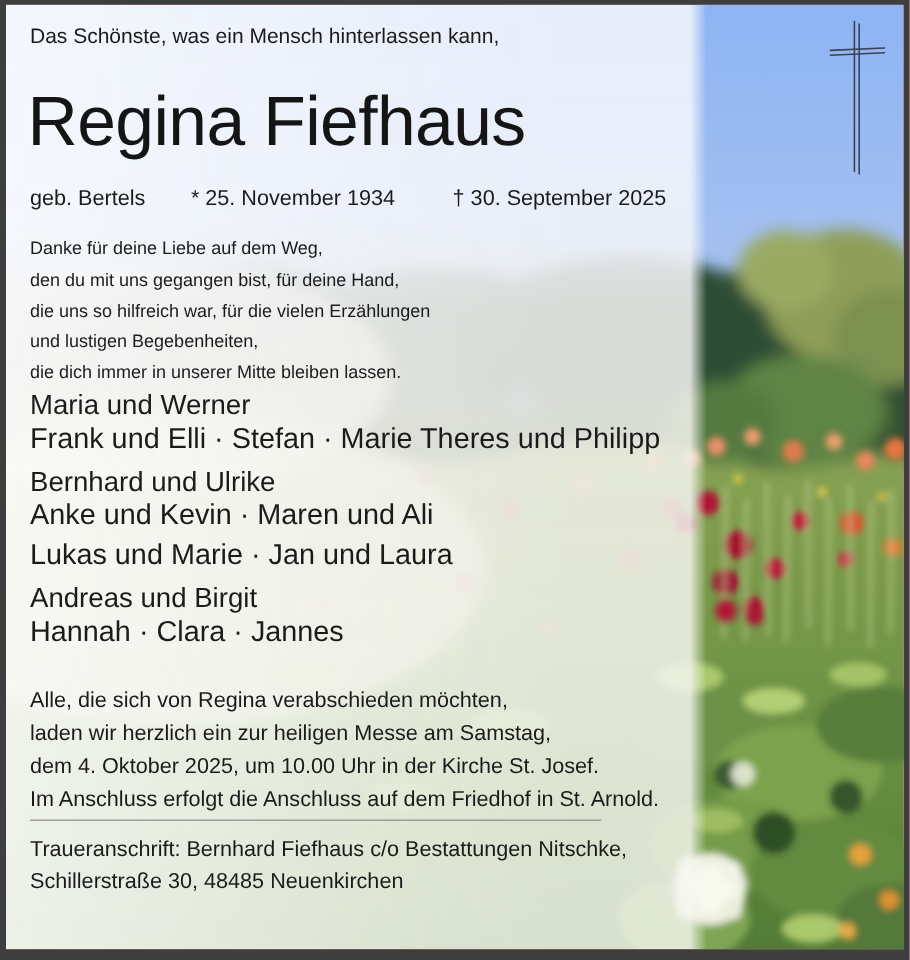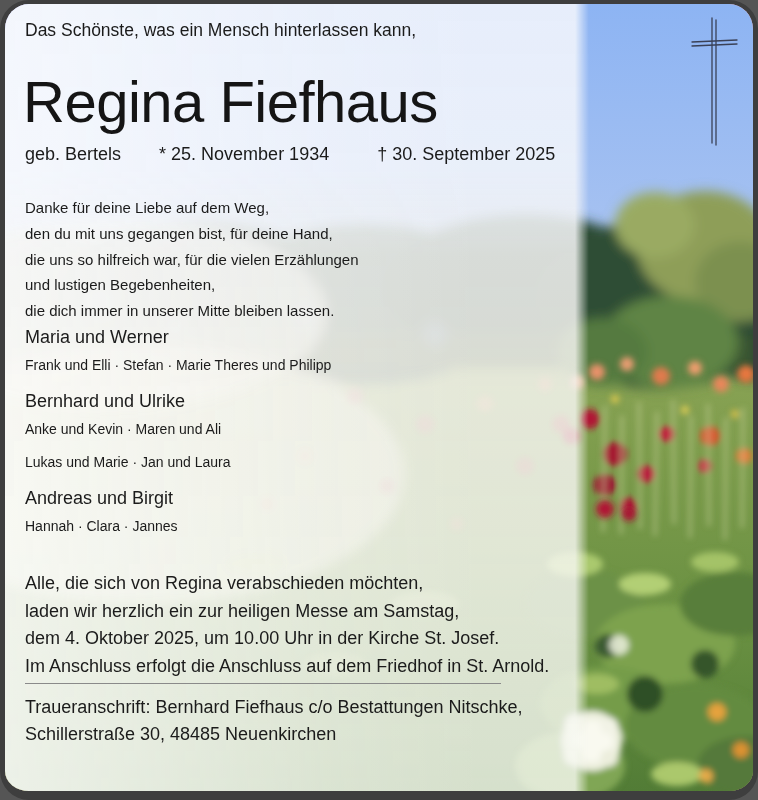--- a/index.html
+++ b/index.html
@@ -18,21 +18,20 @@
     width: 758px;
     height: 800px;
     border-style: solid;
     border-color: var(--page-border, #3e3e3e);
     border-top-width: 4px;
     border-left-width: 5px;
     border-right-width: 5px;
     border-bottom-width: 9px;
     background: #fca5a5;
     overflow: hidden;
-    border-radius: 29px;
   }
   .content {
     position: relative;
     width: 748px;
     height: 787px;
     overflow: hidden;
   }
   .photo-svg {
     position: absolute;
     left: 0; top: 0;
@@ -59,28 +58,28 @@
   }
   .textlayer {
     position: absolute;
     left: 0; top: 0;
     width: 600px;
     height: 787px;
     color: var(--text-color, #1b1b1b);
   }
   .quote      { position: absolute; top: 13px;  left: 20px; font-size: 17.5px; line-height: 26px; }
   .name       { position: absolute; top: 70px;  left: 18px; font-size: 58px; line-height: 56px; font-weight: 400; letter-spacing: -0.5px; color: #151515; }
-  .dates      { position: absolute; top: 138px; left: 20px; font-size: 18px; line-height: 24px; display: flex; }
+  .dates      { position: absolute; top: 149px; left: 20px; font-size: 18px; line-height: 24px; display: flex; }
   .dates .maiden { margin-right: 38px; }
   .dates .birth  { margin-right: 48px; }
   .thanks     { position: absolute; top: 191px; left: 20px; font-size: 15px; line-height: 25.8px; }
   .family     { position: absolute; top: 318px; left: 20px; }
   .family-group { margin-bottom: 8px; }
-  .family-heading  { font-size: 18px; line-height: 30px; }
-  .family-children { font-size: 14px; line-height: 25px; margin-top: 1px; }
+  .family-heading  { font-size: 23px; line-height: 30px; }
+  .family-children { font-size: 24px; line-height: 25px; margin-top: 1px; }
   .invitation { position: absolute; top: 566px; left: 20px; font-size: 18px; line-height: 27.5px; }
   .separator  {
     position: absolute; top: 679px; left: 20px;
     width: 476px; height: 1px;
     background: var(--separator-gray, #8a8a8a);
   }
   .address    { position: absolute; top: 690px; left: 20px; font-size: 18px; line-height: 27px; }
   .memorial   { position: absolute; top: 744px; left: 20px; font-size: 15.5px; line-height: 21px; font-weight: 700; color: #141414; }
 </style>
 </head>

